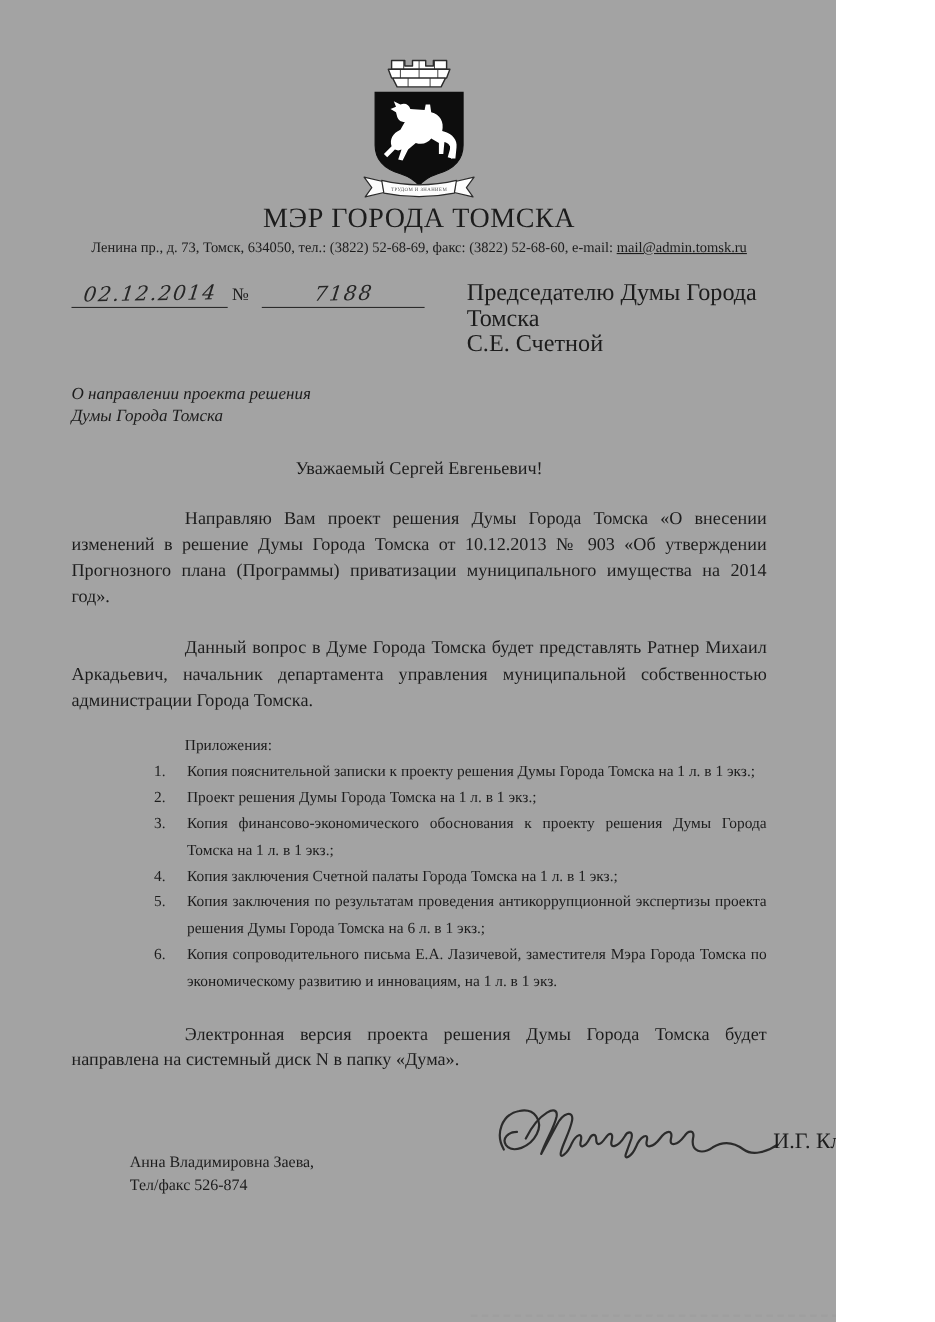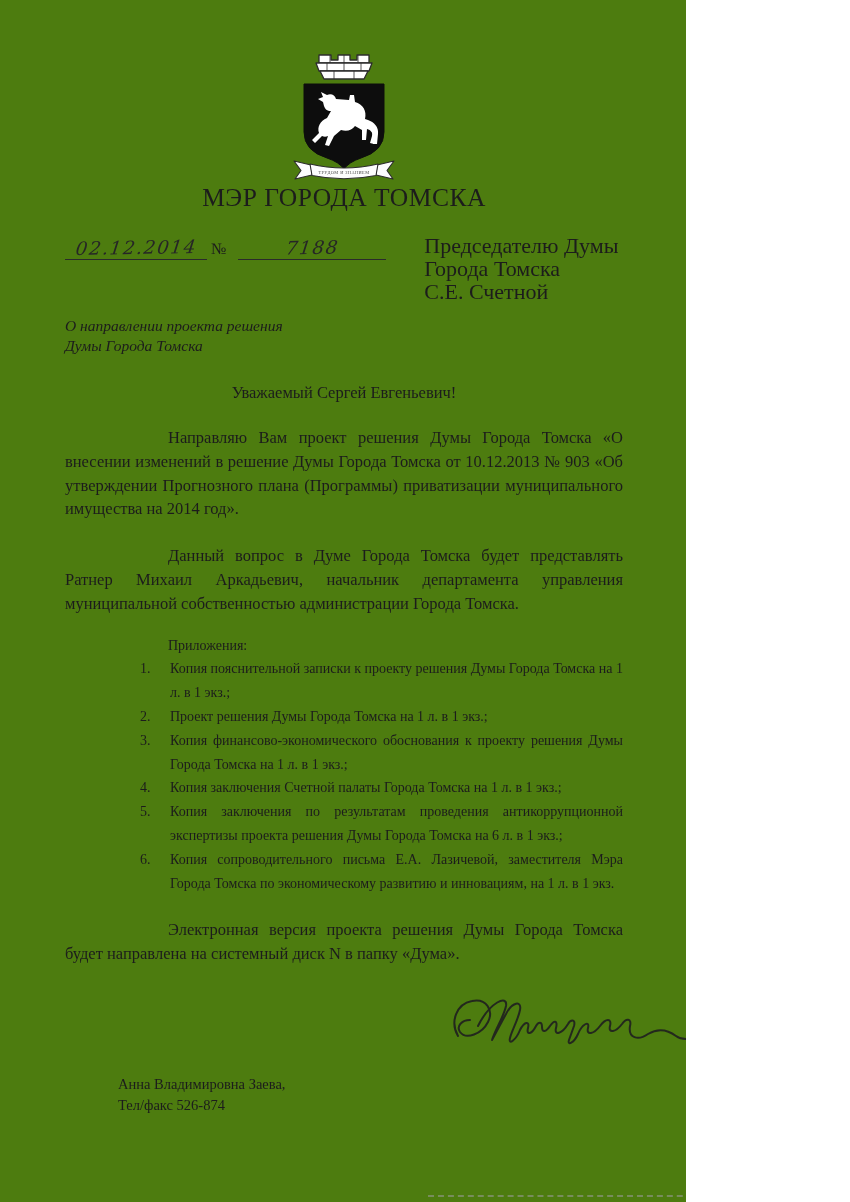--- a/index.html
+++ b/index.html
@@ -2,21 +2,21 @@
 <html><head>
 <meta charset="utf-8">
 <style>
   html,body { margin:0; padding:0; }
   body {
     width:850px; height:1202px; background:#ffffff;
     font-family:"Liberation Serif","DejaVu Serif",serif;
     color:#1c1c1c;
     -webkit-font-smoothing:antialiased;
   }
-  .page { position:relative; width:686px; height:1202px; overflow:hidden; background:#4d7c0f; }
+  .page { position:relative; width:760px; height:1202px; overflow:hidden; background:#a3a3a3; }
   .content { position:absolute; left:65px; right:63px; top:0; }
 
   
   .emblem-wrap { width:170px; margin:52px auto 0; }
   .emblem { display:block; margin:0 auto; }
   .org-name { text-align:center; font-size:25.5px; letter-spacing:.5px; margin-top:3px; font-weight:400; }
   .addr-line { text-align:center; font-size:13.2px; margin-top:4px; white-space:nowrap; }
   .email-link { text-decoration:underline; }
   .codes-line { text-align:center; font-size:13.6px; margin-top:8px; }
 
@@ -25,40 +25,40 @@
   .ref-left { width:352px; white-space:nowrap; padding-top:3px; }
   .u-line { display:inline-block; border-bottom:1.5px solid #2b2b2b; text-align:center; }
   .date-line { width:142px; }
   .num-line { width:148px; margin-left:12px; }
   .hand { font-family:"DejaVu Serif",serif; font-style:italic; font-size:18.5px;
           letter-spacing:1.5px; display:inline-block; transform:skewX(-8deg) rotate(-1deg);
           color:#262626; padding-bottom:1px; }
   .num-sign { font-size:16px; margin-left:4px; }
   .addressee { margin-left:38px; font-size:22px; line-height:23px; }
 
-  .subject { font-style:italic; font-size:15.5px; line-height:20px; margin-top:13px; }
+  .subject { font-style:italic; font-size:15.5px; line-height:20px; margin-top:26px; }
 
   .salutation { text-align:center; font-size:16.5px; margin-top:27px; }
 
   .body-par { font-size:16.5px; line-height:23.8px; text-align:justify;
               text-indent:103px; margin:23px 0 0 0; }
 
   .attachments { margin-top:18px; font-size:14px; line-height:23.8px; }
   .att-title { margin-left:103px; }
   .att-list { list-style:none; margin:0; padding:0 0 0 105px; counter-reset:att; }
   .att-list li { counter-increment:att; position:relative; text-align:justify; }
   .att-list li::before { content:counter(att) "."; position:absolute; left:-30px; top:0; }
 
   
   .sig-row { position:relative; margin-top:26px; height:70px; }
   .sig-scribble { position:absolute; left:383px; top:2px; }
   .sig-name { position:absolute; left:638px; top:26px; font-size:20px; white-space:nowrap; }
 
   
-  .footer { position:absolute; left:118px; top:1074px; font-size:14.5px; line-height:20.5px; }
+  .footer { position:absolute; left:118px; top:1047px; font-size:14.5px; line-height:20.5px; }
 
   
   .scan-noise-line { position:absolute; left:428px; top:1195px; width:414px; height:0;
                      border-top:2px dashed #9c9c9c; opacity:.55; }
 </style>
 </head>
 <body>
 
 <div class="page">
   <div class="content">
@@ -85,20 +85,21 @@
         <g stroke="#2c2c2c" stroke-width="1.1" fill="#fdfdfd" stroke-linejoin="round">
           <path d="M47,113 L30,109 L37,118.5 L31,127 L48,123 Z"></path>
           <path d="M113,113 L130,109 L123,118.5 L129,127 L112,123 Z"></path>
           <path d="M46,112 Q80,120 114,112 L112,123.5 Q80,130 48,123.5 Z"></path>
         </g>
         <text x="80" y="121.5" text-anchor="middle" font-size="4.4" letter-spacing="0.4" fill="#4a4a4a">ТРУДОМ И ЗНАНИЕМ</text>
       </svg>
     </div>
 
     <div class="org-name">МЭР ГОРОДА ТОМСКА</div>
+    <div class="addr-line"><span>Ленина пр., д. 73, Томск, 634050, тел.: (3822) 52-68-69, факс: (3822) 52-68-60, e-mail: </span><span class="email-link">mail@admin.tomsk.ru</span></div>
 
     <div class="ref-row">
       <div class="ref-left">
         <span class="u-line date-line"><span class="hand">02.12.2014</span></span><span class="num-sign">№</span><span class="u-line num-line"><span class="hand">7188</span></span>
       </div>
       <div class="addressee">
         <div>Председателю Думы Города Томска</div>
         <div>С.Е. Счетной</div>
       </div>
     </div>

